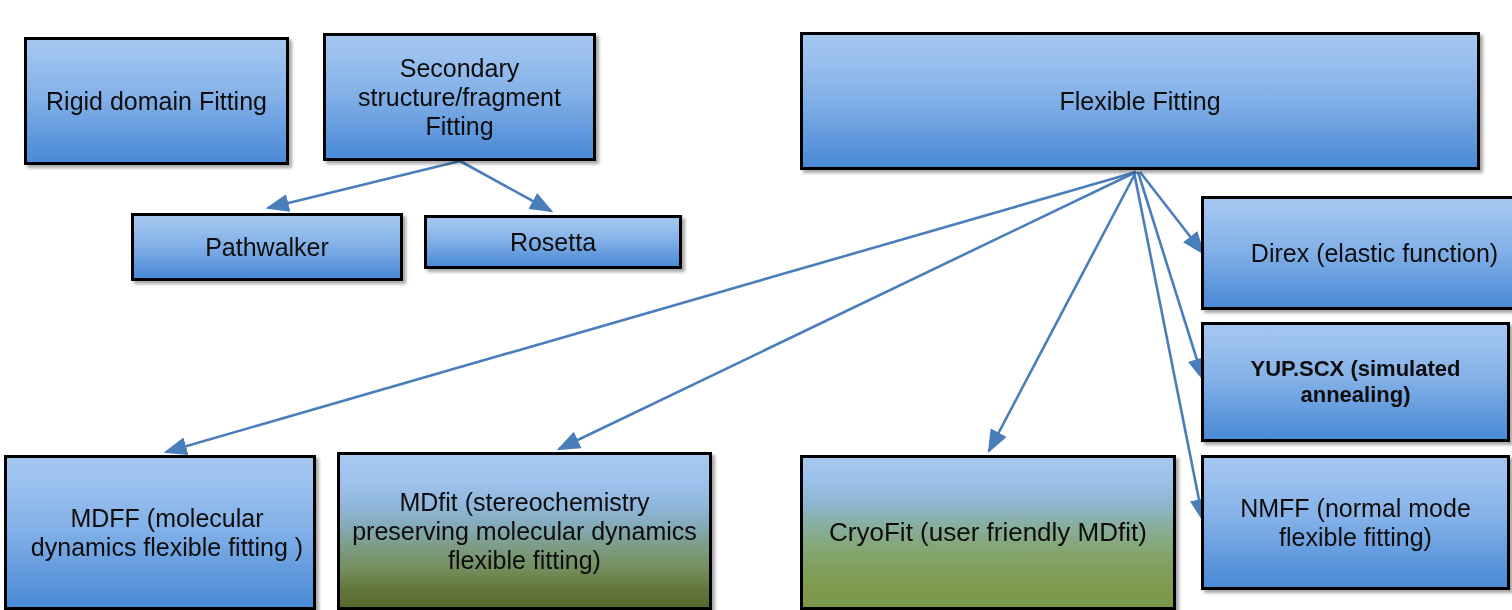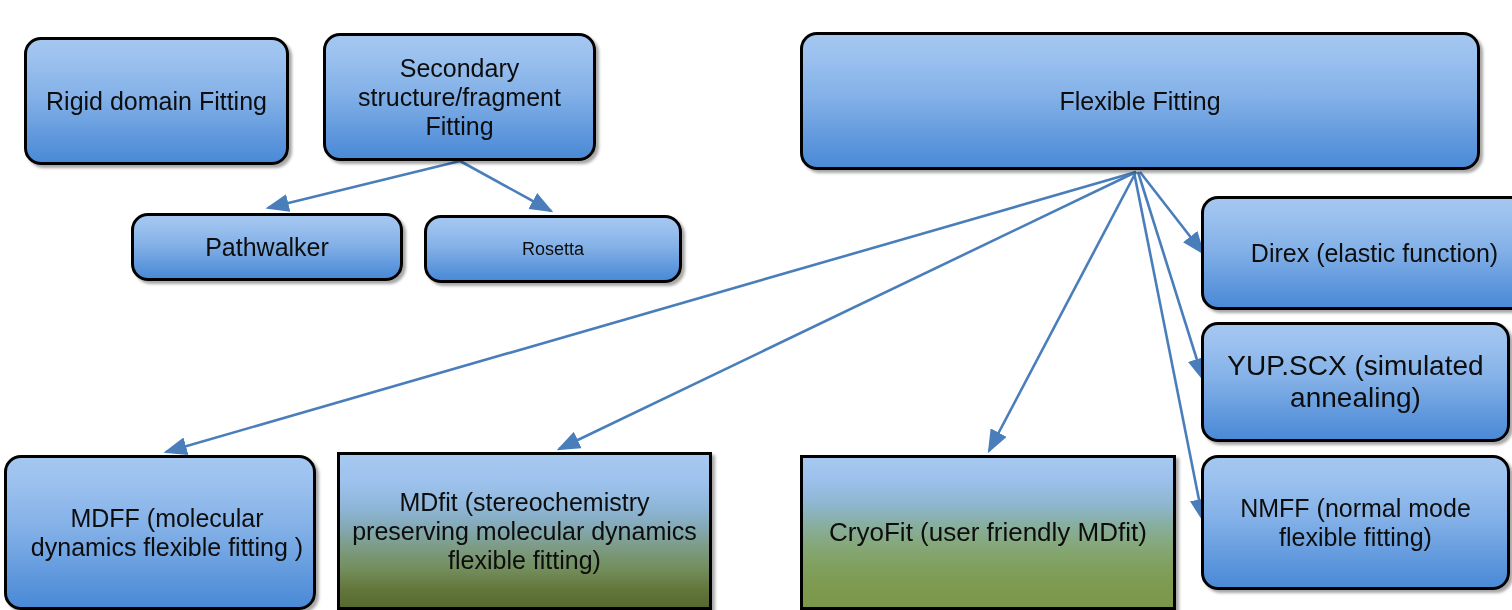--- a/index.html
+++ b/index.html
@@ -32,21 +32,20 @@
     justify-content: center;
     text-align: center;
     color: #0d0d0d;
     line-height: 1.16;
     padding: 2px 8px;
     box-shadow: 3px 3px 3px rgba(0,0,0,0.35);
     z-index: 2;
   }
   .fill-blue {
     background: linear-gradient(to bottom, #a4c7f0 0%, #9dc2ef 14%, #82b0e7 48%, #5d96dc 82%, #4a8ad6 100%);
-    border-radius: 17px;
   }
   .fill-blue-olive {
     background: linear-gradient(to bottom, #a7c8f0 0%, #9dc2ed 18%, #8fb6d9 34%, #83a9b4 48%, #7d9c86 60%, #748f5f 74%, #63773d 88%, #56692f 100%);
   }
   .fill-blue-green {
     background: linear-gradient(to bottom, #a7c8f0 0%, #9cc1ec 14%, #8fb7d2 30%, #88ae9f 45%, #85a87a 58%, #81a05f 72%, #7d9a4f 86%, #7b9749 100%);
   }
   .node span {
     display: block;
     width: 100%;
@@ -79,27 +78,27 @@
       </div>
       <div class="node fill-blue" style="left: 323px; top: 33px; width: 273px; height: 128px; font-size: 25px;">
         <span>Secondary structure/fragment Fitting</span>
       </div>
       <div class="node fill-blue" style="left: 800px; top: 32px; width: 680px; height: 138px; font-size: 25px;">
         <span>Flexible Fitting</span>
       </div>
       <div class="node fill-blue" style="left: 131px; top: 213px; width: 272px; height: 68px; font-size: 25px;">
         <span>Pathwalker</span>
       </div>
-      <div class="node fill-blue" style="left: 424px; top: 215px; width: 258px; height: 68px; font-size: 18px;">
+      <div class="node fill-blue" style="left: 424px; top: 215px; width: 258px; height: 54px; font-size: 25px;">
         <span>Rosetta</span>
       </div>
       <div class="node fill-blue" style="left: 1201px; top: 196px; width: 347px; height: 114px; font-size: 25px;">
         <span>Direx (elastic function)</span>
       </div>
-      <div class="node fill-blue" style="left: 1201px; top: 322px; width: 309px; height: 120px; font-size: 28px;">
+      <div class="node fill-blue" style="left: 1201px; top: 322px; width: 309px; height: 120px; font-size: 22px; font-weight: bold;">
         <span>YUP.SCX (simulated annealing)</span>
       </div>
       <div class="node fill-blue" style="left: 4px; top: 455px; width: 312px; height: 155px; font-size: 25px; padding-left: 22px;">
         <span>MDFF (molecular dynamics flexible fitting )</span>
       </div>
       <div class="node fill-blue-olive" style="left: 337px; top: 452px; width: 375px; height: 158px; font-size: 25px;">
         <span>MDfit (stereochemistry preserving molecular dynamics flexible fitting)</span>
       </div>
       <div class="node fill-blue-green" style="left: 800px; top: 455px; width: 376px; height: 155px; font-size: 26px;">
         <span>CryoFit (user friendly MDfit)</span>

